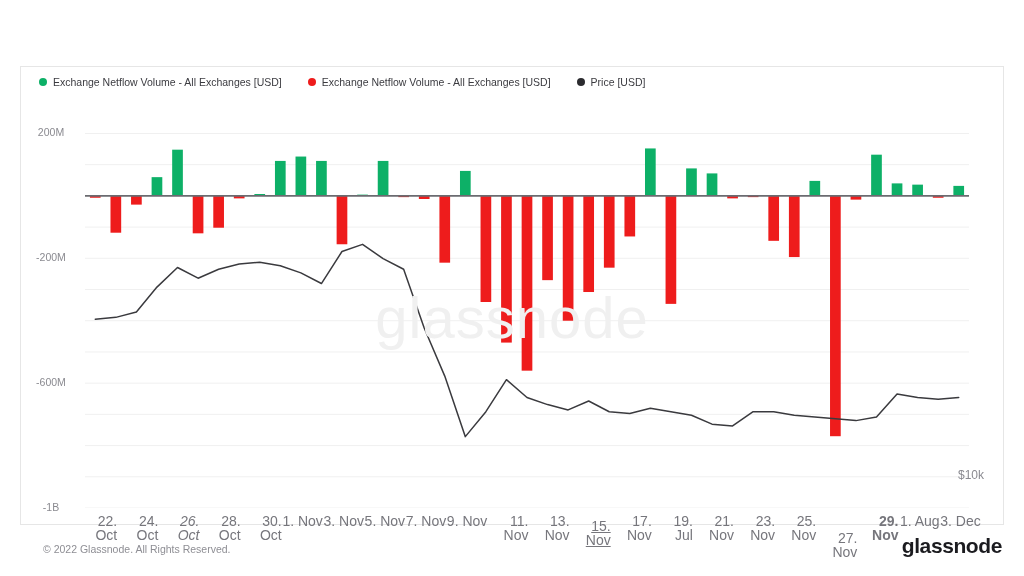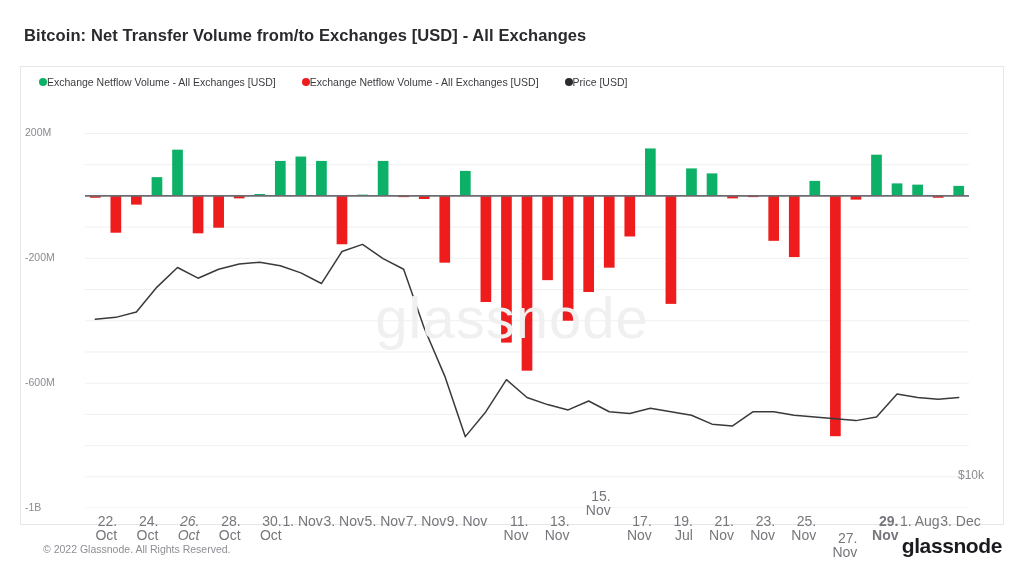--- a/index.html
+++ b/index.html
@@ -36,39 +36,40 @@
     position: absolute;
     left: 18px; top: 9px;
     display: flex;
     align-items: center;
     gap: 26px;
     white-space: nowrap;
   }
   .legend-item {
     display: flex;
     align-items: center;
+    gap: 6px;
     font-size: 10.5px;
     color: #3b3b40;
   }
   .legend-dot {
     width: 8px; height: 8px;
     border-radius: 50%;
     display: inline-block;
   }
   #plot {
     position: absolute;
     left: 64px; top: 29px;
     width: 884px; height: 412px;
   }
   #plotsvg { display:block; width:884px; height:412px; }
   .ylabel {
     position: absolute;
     font-size: 10.5px;
     color: #8a8a90;
-    text-align: left;
+    text-align: center;
     width: 52px;
     white-space: nowrap;
   }
   .xlabel {
     position: absolute;
     font-size: 14px;
     color: #76767c;
     text-align: right;
     line-height: 14px;
     white-space: pre-line;
@@ -109,21 +110,20 @@
     color: #1b1b1f;
     letter-spacing: -0.4px;
     white-space: nowrap;
   }
 </style>
 </head>
 <body>
 
 <div id="page">
 
-  <div id="title">Bitcoin: Net Transfer Volume from/to Exchanges [USD] - All Exchanges</div>
 
   <div id="card">
 
     <div id="legend">
       <div class="legend-item">
         <span class="legend-dot" style="background:#0DB067"></span>
         <span>Exchange Netflow Volume - All Exchanges [USD]</span>
       </div>
       <div class="legend-item">
         <span class="legend-dot" style="background:#EE1C1C"></span>
@@ -223,21 +223,21 @@
 Oct</div>
         <div class="xlabel" style="left: 279.86px; top: 447px;">1. Nov</div>
         <div class="xlabel" style="left: 320.977px; top: 447px;">3. Nov</div>
         <div class="xlabel" style="left: 362.093px; top: 447px;">5. Nov</div>
         <div class="xlabel" style="left: 403.209px; top: 447px;">7. Nov</div>
         <div class="xlabel" style="left: 444.326px; top: 447px;">9. Nov</div>
         <div class="xlabel" style="left: 485.442px; top: 447px;">11.
 Nov</div>
         <div class="xlabel" style="left: 526.558px; top: 447px;">13.
 Nov</div>
-        <div class="xlabel" style="left: 567.674px; top: 422px;">15.
+        <div class="xlabel" style="left: 567.674px; top: 452px; text-decoration: underline;">15.
 Nov</div>
         <div class="xlabel" style="left: 608.791px; top: 447px;">17.
 Nov</div>
         <div class="xlabel" style="left: 649.907px; top: 447px;">19.
 Jul</div>
         <div class="xlabel" style="left: 691.023px; top: 447px;">21.
 Nov</div>
         <div class="xlabel" style="left: 732.14px; top: 447px;">23.
 Nov</div>
         <div class="xlabel" style="left: 773.256px; top: 447px;">25.

